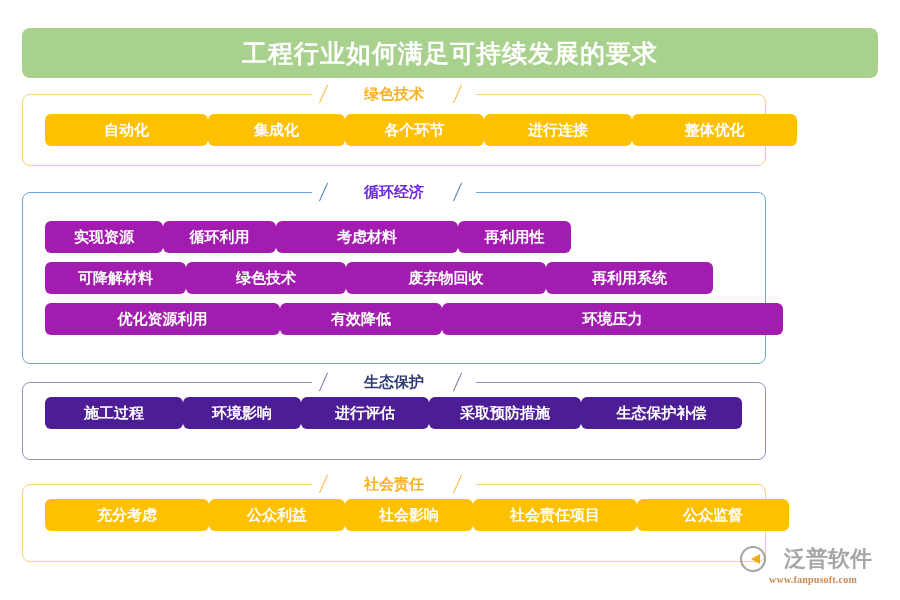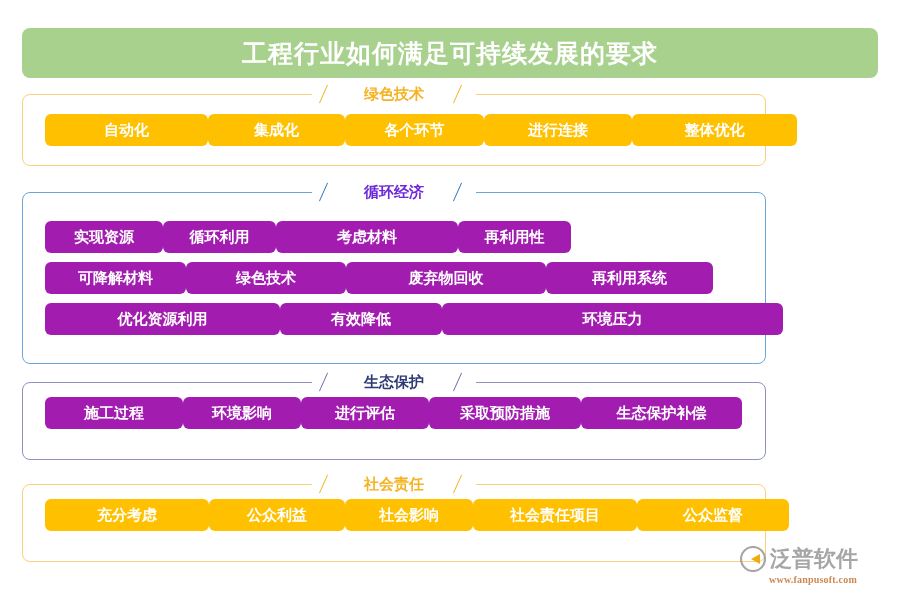--- a/index.html
+++ b/index.html
@@ -119,35 +119,35 @@
     justify-content: center;
     color: #ffffff;
     font-size: 15px;
     font-weight: bold;
     white-space: nowrap;
     box-sizing: border-box;
     flex: 0 0 auto;
   }
   .tag.orange { background: #ffc000; }
   .tag.blue   { background: #a21caf; }
-  .tag.green  { background: #a21caf; }
+  .tag.green  { background: #4c1d95; }
 
   
   #watermark {
     position: absolute;
     right: 14px;
     bottom: 10px;
     width: 146px;
     height: 44px;
     opacity: 0.92;
   }
   #watermark .wm-row {
     display: flex;
     align-items: center;
-    gap: 4px;
+    gap: 18px;
   }
   #watermark .wm-mark {
     width: 26px;
     height: 26px;
     position: relative;
     flex: 0 0 auto;
   }
   #watermark .wm-name {
     font-size: 22px;
     font-weight: bold;

